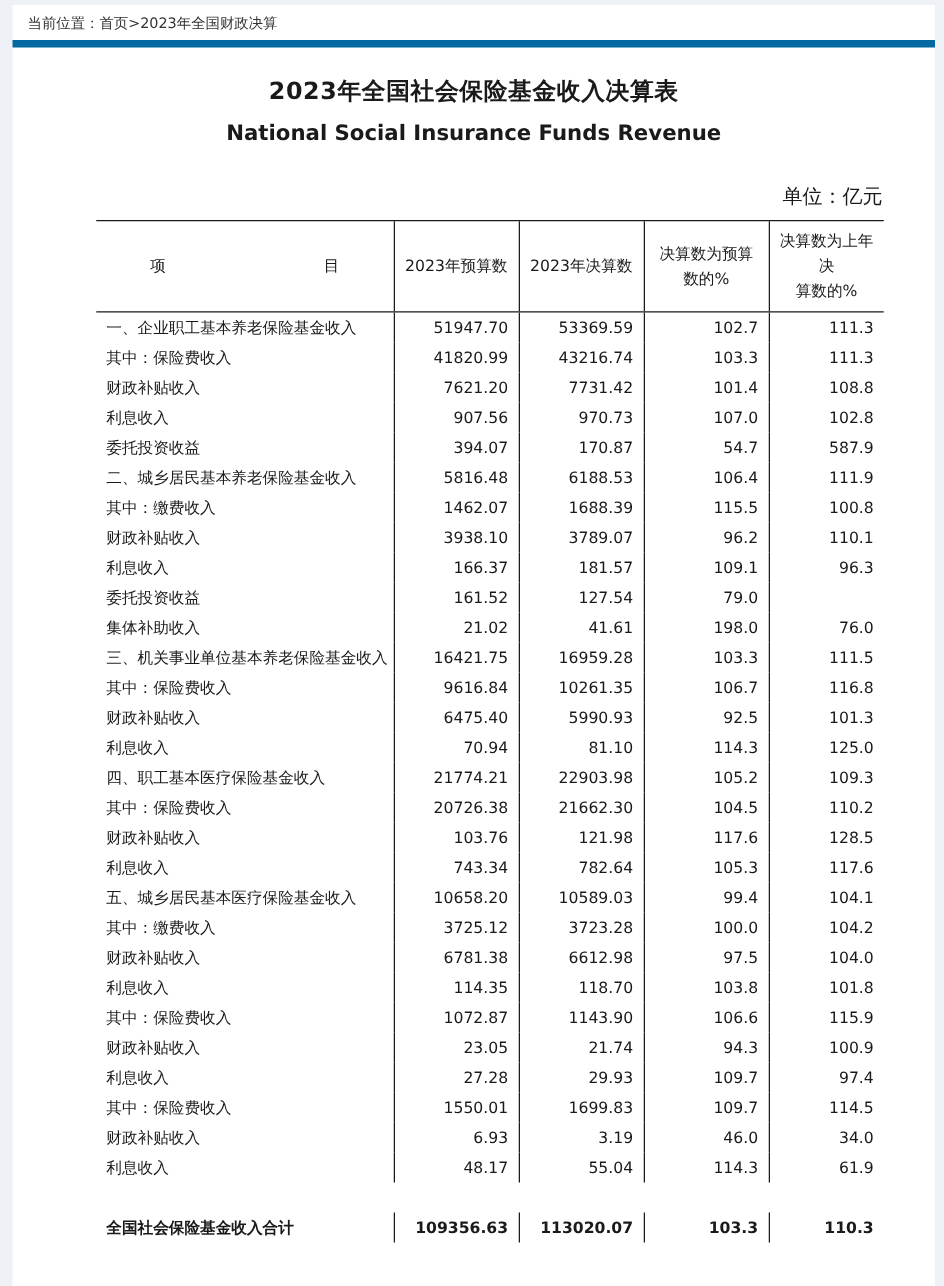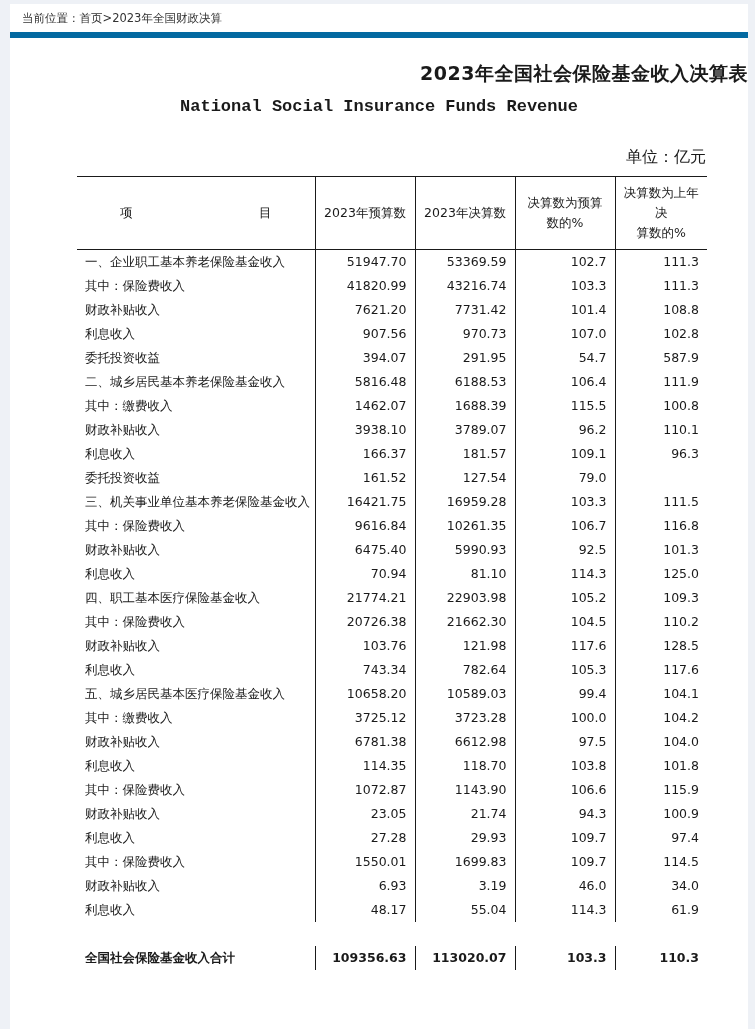--- a/index.html
+++ b/index.html
@@ -41,29 +41,27 @@
   .titles {
     text-align: center;
     padding-top: 20px;
   }
   .title-cn {
     font-size: 19px;
     font-weight: bold;
     color: #1a1a1a;
     letter-spacing: 0.5px;
     line-height: 30px;
-    text-align: right;
   }
   .title-en {
     font-size: 17px;
     font-weight: bold;
     color: #1a1a1a;
     line-height: 30px;
     margin-top: 4px;
-    font-family: Liberation Mono, monospace;
   }
 
   .unit-line {
     text-align: right;
     font-size: 16px;
     color: #1a1a1a;
     margin-top: 25px;
     padding-right: 42px;
   }
 
@@ -196,21 +194,21 @@
           <tr>
             <td class="lbl lvl2">利息收入</td>
             <td class="num vline">907.56</td>
             <td class="num vline">970.73</td>
             <td class="num vline">107.0</td>
             <td class="num vline">102.8</td>
           </tr>
           <tr>
             <td class="lbl lvl2">委托投资收益</td>
             <td class="num vline">394.07</td>
-            <td class="num vline">291.95</td>
+            <td class="num vline">170.87</td>
             <td class="num vline">54.7</td>
             <td class="num vline">587.9</td>
           </tr>
           <tr>
             <td class="lbl lvl0">二、城乡居民基本养老保险基金收入</td>
             <td class="num vline">5816.48</td>
             <td class="num vline">6188.53</td>
             <td class="num vline">106.4</td>
             <td class="num vline">111.9</td>
           </tr>
@@ -234,20 +232,27 @@
             <td class="num vline">181.57</td>
             <td class="num vline">109.1</td>
             <td class="num vline">96.3</td>
           </tr>
           <tr>
             <td class="lbl lvl2">委托投资收益</td>
             <td class="num vline">161.52</td>
             <td class="num vline">127.54</td>
             <td class="num vline">79.0</td>
             <td class="num vline"></td>
+          </tr>
+          <tr>
+            <td class="lbl lvl2">集体补助收入</td>
+            <td class="num vline">21.02</td>
+            <td class="num vline">41.61</td>
+            <td class="num vline">198.0</td>
+            <td class="num vline">76.0</td>
           </tr>
           <tr>
             <td class="lbl lvl0">三、机关事业单位基本养老保险基金收入</td>
             <td class="num vline">16421.75</td>
             <td class="num vline">16959.28</td>
             <td class="num vline">103.3</td>
             <td class="num vline">111.5</td>
           </tr>
           <tr>
             <td class="lbl lvl1">其中：保险费收入</td>

